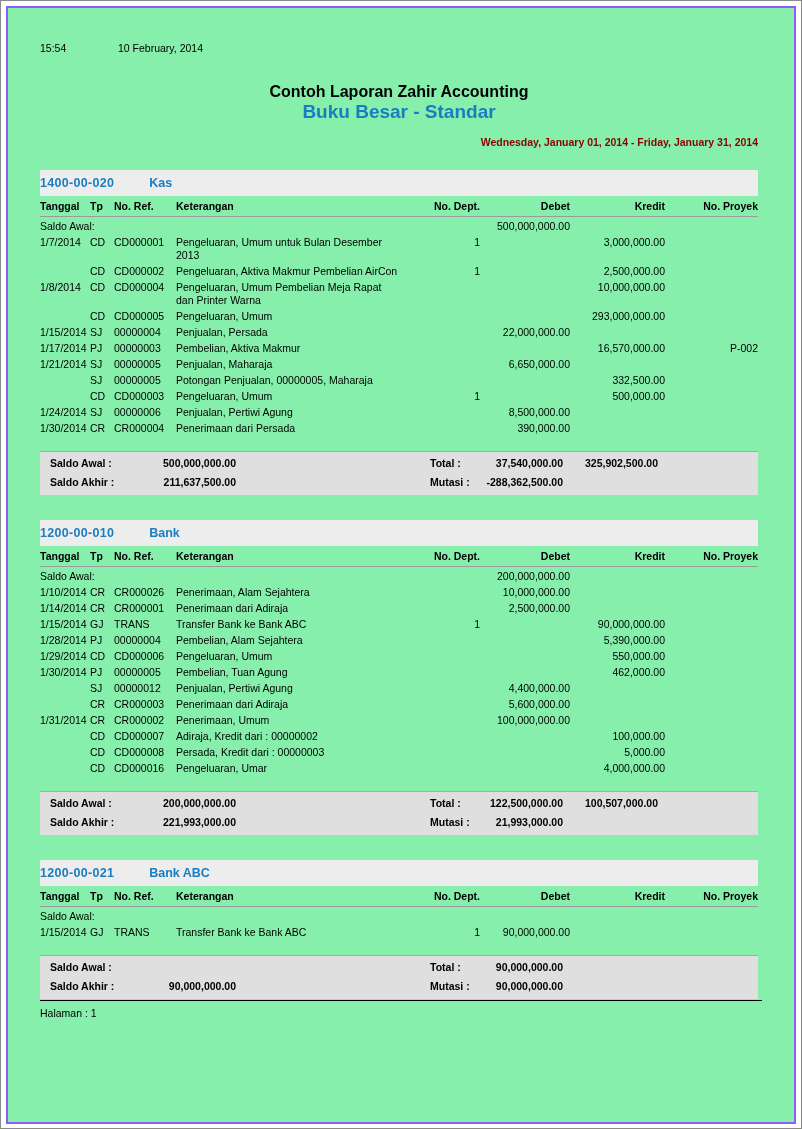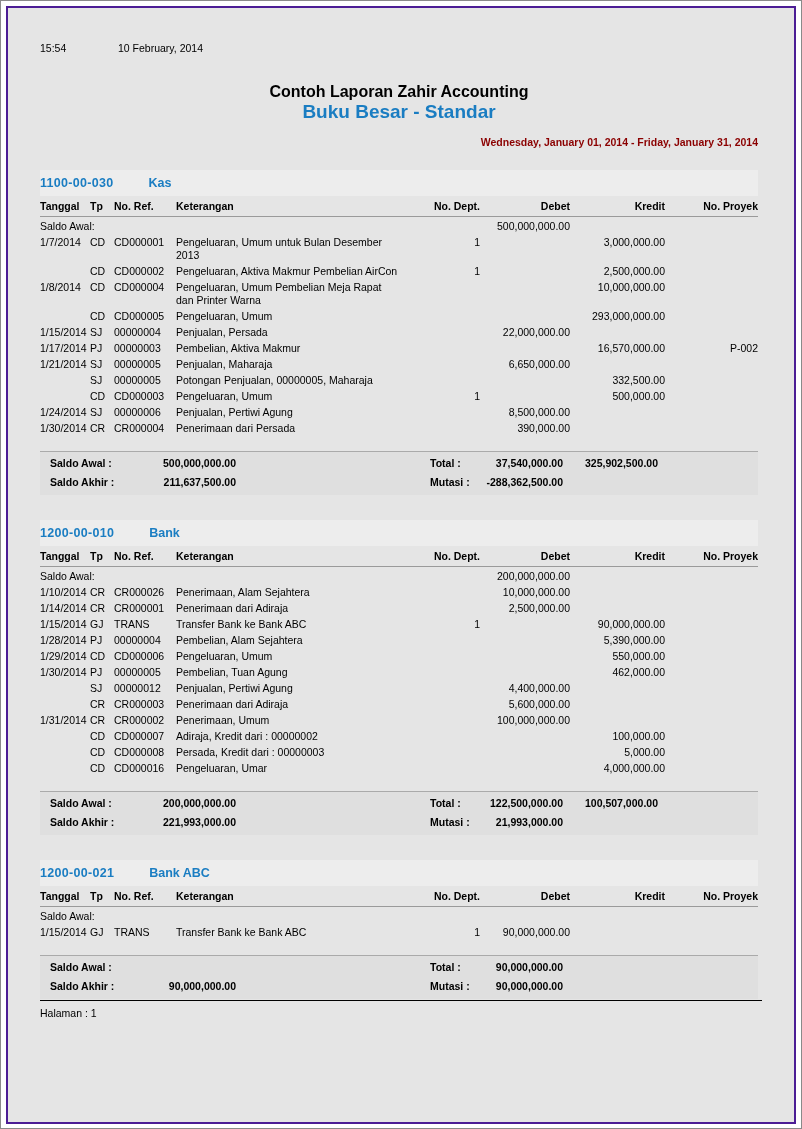--- a/index.html
+++ b/index.html
@@ -5,22 +5,22 @@
   * { margin:0; padding:0; box-sizing:border-box; }
   html,body { background:#fff; }
   body {
     width:802px; height:1129px; position:relative;
     font-family:"Liberation Sans", sans-serif;
     color:#000;
     border:1px solid #8a8a8a;
   }
   .page {
     position:absolute; left:5px; top:5px; right:5px; bottom:4px;
-    border:2px solid #4c1d95;
-    background:#e5e5e5;
+    border:2px solid #8b5cf6;
+    background:#86efac;
     overflow:hidden;
   }
   .content { margin-left:32px; width:718px; }
 
   
   .meta { margin-top:34px; font-size:10.5px; }
   .meta .time { display:inline-block; width:78px; }
   .report-title { margin-top:29px; text-align:center; font-size:16px; font-weight:bold; }
   .report-subtitle { text-align:center; font-size:19px; font-weight:bold; }
   .report-period { margin-top:13px; text-align:right; font-size:10.5px; font-weight:bold; }
@@ -77,21 +77,21 @@
       <span class="time">15:54</span><span>10 February, 2014</span>
     </div>
 
     <div class="report-title">Contoh Laporan Zahir Accounting</div>
     <div class="report-subtitle blue">Buku Besar - Standar</div>
     <div class="report-period maroon">Wednesday, January 01, 2014 - Friday, January 31, 2014</div>
 
     <div id="report-body">
         <div class="section">
           <div class="section-band">
-            <span class="section-code blue">1100-00-030</span>
+            <span class="section-code blue">1400-00-020</span>
             <span class="section-name blue">Kas</span>
           </div>
           <div class="grid hdr">
             <div>Tanggal</div>
             <div>Tp</div>
             <div>No. Ref.</div>
             <div>Keterangan</div>
             <div class="num">No. Dept.</div>
             <div class="num">Debet</div>
             <div class="num">Kredit</div>

